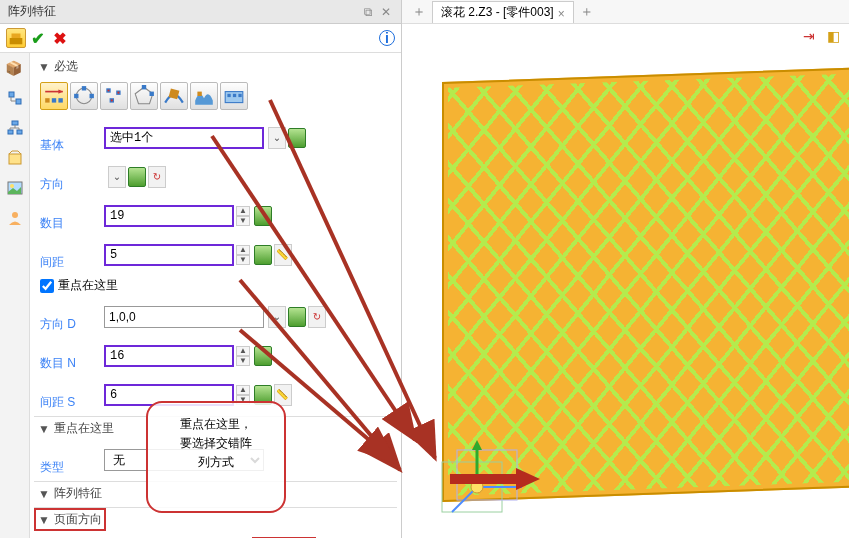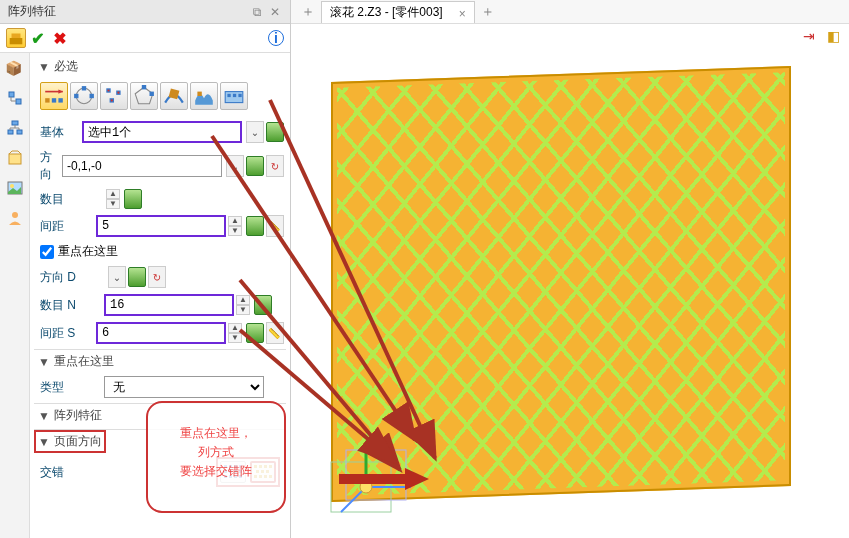--- a/index.html
+++ b/index.html
@@ -1,19 +1,19 @@
 <!DOCTYPE html>
 <html><head>
 <meta charset="utf-8">
 <style>
   * { box-sizing: border-box; margin: 0; padding: 0; font-family: "Microsoft YaHei", sans-serif; font-size: 12px; }
   body { background: #fff; width: 849px; height: 538px; overflow: hidden; display: flex; }
   
   
-  .left-panel { width: 291px; height: 100%; border-right: 1px solid #ccc; background: #fff; display: flex; flex-direction: column; }
+  .left-panel { width: 402px; height: 100%; border-right: 1px solid #ccc; background: #fff; display: flex; flex-direction: column; }
   .panel-title { background: #e8e8e8; padding: 3px 8px; border-bottom: 1px solid #ccc; display: flex; align-items: center; justify-content: space-between; }
   .panel-title-text { color: #333; }
   .panel-title-icons { display: flex; gap: 4px; color: #888; }
   .panel-title-icons span { width: 14px; height: 14px; display: inline-flex; align-items: center; justify-content: center; cursor: pointer; }
   
   .toolbar { padding: 4px 6px; display: flex; align-items: center; gap: 2px; border-bottom: 1px solid #ddd; }
   .tool-btn { width: 20px; height: 20px; display: inline-flex; align-items: center; justify-content: center; cursor: pointer; }
   .tool-btn.gold { background: linear-gradient(#ffe680,#ffcc33); border: 1px solid #cc9933; border-radius: 2px; }
   .tool-check { color: #1a9d1a; font-size: 16px; font-weight: bold; }
   .tool-x { color: #d11; font-size: 16px; font-weight: bold; }
@@ -27,21 +27,21 @@
   
   .section-head { display: flex; align-items: center; padding: 3px 4px; color: #444; cursor: pointer; }
   .section-head .tri { margin-right: 4px; color: #555; }
   
   .icon-row { display: flex; gap: 2px; padding: 4px 2px 8px 6px; }
   .pattern-icon { width: 28px; height: 28px; border: 1px solid #bbb; border-radius: 2px; background: linear-gradient(#fefefe,#e0e0e0); display: flex; align-items: center; justify-content: center; cursor: pointer; position: relative; }
   .pattern-icon.sel { border: 1px solid #d4a017; background: linear-gradient(#fff2cc,#ffd966); }
   .pattern-icon svg { width: 22px; height: 22px; }
   
   .form-row { display: flex; align-items: center; padding: 3px 2px 3px 6px; min-height: 26px; }
-  .form-label { width: 64px; color: #0c4a6e; }
+  .form-label { width: 64px; color: #3b82f6; margin-top: 16px; }
   .form-input { flex: 1; max-width: 130px; height: 22px; border: 1px solid #999; background: #fff; padding: 0 4px; }
   .form-input.wide { max-width: 160px; }
   .highlight { border: 2px solid #6d28d9; font-family: Liberation Mono, monospace; }
   .row-extras { display: flex; align-items: center; margin-left: 4px; gap: 2px; }
   .chev-btn { width: 18px; height: 22px; background: #f2f2f2; border: 1px solid #ccc; display: flex; align-items: center; justify-content: center; color: #555; font-size: 10px; cursor: pointer; }
   .small-btn { width: 18px; height: 20px; background: linear-gradient(#b4e391,#4d9e2f); border: 1px solid #2e7d27; border-radius: 2px; cursor: pointer; }
   .spin { display: flex; flex-direction: column; margin-left: 2px; }
   .spin span { width: 14px; height: 10px; background: #f5f5f5; border: 1px solid #ccc; font-size: 8px; text-align: center; line-height: 8px; cursor: pointer; color: #555; }
   
   .check-row { display: flex; align-items: center; padding: 3px 6px; gap: 4px; }
@@ -49,27 +49,27 @@
   
   .sub-section { border-top: 1px solid #ddd; margin-top: 2px; }
   .section-highlight { border: 2px solid #c33; padding: 1px 2px; display: inline-block; }
   
   .stagger-row { display: flex; align-items: center; padding: 4px 6px; gap: 18px; }
   .stagger-icon { width: 26px; height: 22px; border: 1px solid #bbb; border-radius: 2px; background: #f8f8f8; display: flex; align-items: center; justify-content: center; cursor: pointer; }
   .stagger-icon.sel { border: 2px solid #c33; }
   .stagger-box-highlight { border: 2px solid #c33; padding: 2px; display: inline-flex; gap: 4px; }
   
   
-  .callout { position: absolute; left: 116px; top: 348px; width: 140px; height: 112px; border: 2px solid #c33; border-radius: 16px; padding: 21px 6px; color: #ef4444; font-size: 17px; line-height: 1.6; text-align: center; background: rgba(255,255,255,0.85); z-index: 5; }
+  .callout { position: absolute; left: 116px; top: 348px; width: 140px; height: 112px; border: 2px solid #c33; border-radius: 16px; padding: 12px 6px; color: #000000; font-size: 17px; line-height: 1.6; text-align: center; background: rgba(255,255,255,0.85); z-index: 5; }
   
   
   .viewport { flex: 1; position: relative; background: #fff; }
   .tab-bar { height: 24px; display: flex; align-items: center; padding: 0 4px; background: #f7f7f7; border-bottom: 1px solid #ddd; }
   .tab-plus { color: #888; padding: 0 6px; cursor: pointer; font-size: 14px; }
-  .tab { display: flex; align-items: flex-end; padding: 2px 8px; border: 1px solid #ccc; border-bottom: none; background: #fff; gap: 16px; }
+  .tab { display: flex; align-items: flex-end; padding: 2px 8px; border: 1px solid #ccc; border-bottom: none; background: #fff; gap: 4px; }
   .tab-close { color: #888; cursor: pointer; }
   .vp-corner-icons { position: absolute; right: 6px; top: 28px; display: flex; gap: 8px; }
   .vp-corner-icons span { width: 16px; height: 16px; font-size: 14px; cursor: pointer; }
   
   .canvas-area { position: absolute; left: 0; top: 24px; right: 0; bottom: 0; overflow: hidden; }
   .knurl-shape { position: absolute; left: 40px; top: 50px; width: 460px; height: 420px; transform: skewY(-2deg); }
   .knurl-bg { position: absolute; inset: 0; background: #f5b333; border: 2px solid #c98d00; }
   .knurl-hatch { position: absolute; inset: 6px; background-image:
       repeating-linear-gradient(50deg, rgba(255,255,255,0) 0 20px, #b4eb4d 20px 24px),
       repeating-linear-gradient(-50deg, rgba(255,255,255,0) 0 20px, #b4eb4d 20px 24px);
@@ -220,30 +220,30 @@
         <span class="form-label">基体</span>
         <input class="form-input wide highlight" value="选中1个" style="">
         <div class="row-extras">
           <span class="chev-btn">⌄</span>
           <span class="small-btn"></span>
         </div>
       </div>
 
       <div class="form-row">
         <span class="form-label">方向</span>
-        <input class="form-input wide" value="-0,1,-0" style="">
         <div class="row-extras">
           <span class="chev-btn">⌄</span>
           <span class="small-btn"></span>
           <span class="chev-btn" style="color:#c33">↻</span>
         </div>
       </div>
 
       <div class="form-row">
         <span class="form-label">数目</span>
+        <input class="form-input highlight" value="19" style="">
         <div class="spin">
             <span>▲</span>
             <span>▼</span>
           </div>
         <div class="row-extras">
             <span class="small-btn"></span>
           </div>
       </div>
 
       <div class="form-row">
@@ -259,20 +259,21 @@
           </div>
       </div>
 
       <div class="check-row">
         <input type="checkbox" checked="" style="">
         <span>重点在这里</span>
       </div>
 
       <div class="form-row">
         <span class="form-label">方向  D</span>
+        <input class="form-input wide" value="1,0,0" style="">
         <div class="row-extras">
           <span class="chev-btn">⌄</span>
           <span class="small-btn"></span>
           <span class="chev-btn" style="color:#c33">↻</span>
         </div>
       </div>
 
       <div class="form-row">
         <span class="form-label">数目  N</span>
         <input class="form-input highlight" value="16" style="">
@@ -363,22 +364,22 @@
                     <rect x="16" y="11" width="3" height="3"></rect>
                   </g>
                 </svg>
               </span>
           </span>
         </div>
       </div>
 
       <div class="callout">
         <div>重点在这里，</div>
+        <div>要选择交错阵</div>
         <div>列方式</div>
-        <div>要选择交错阵</div>
       </div>
 
     </div>
   </div>
 </div>
 
 <div class="viewport">
   <div class="tab-bar">
     <span class="tab-plus">＋</span>
     <span class="tab">

